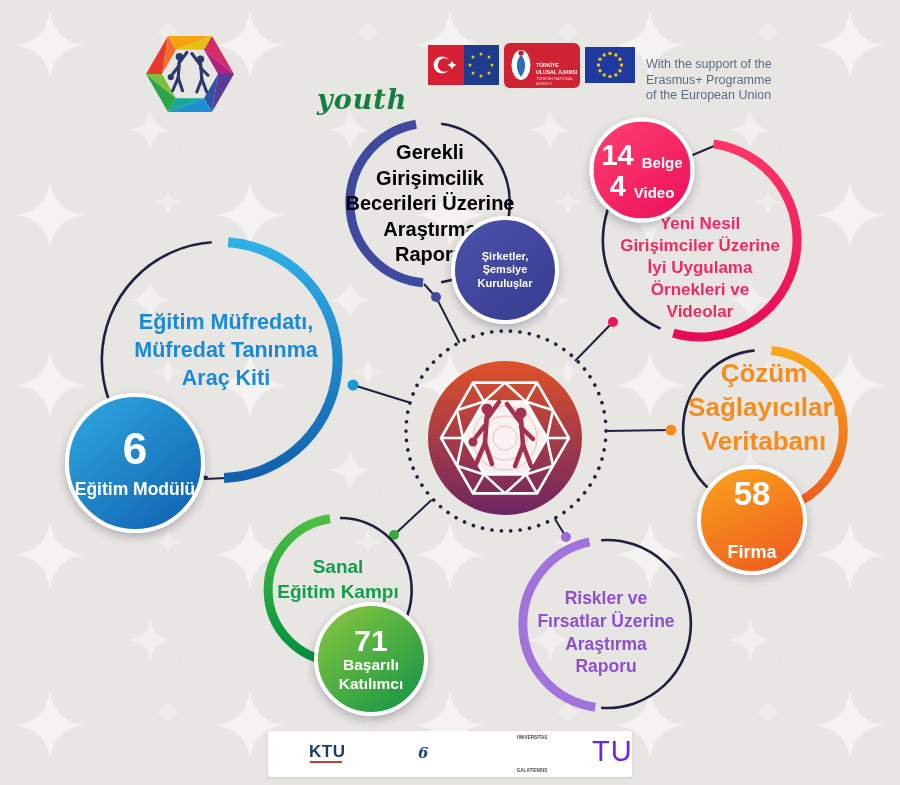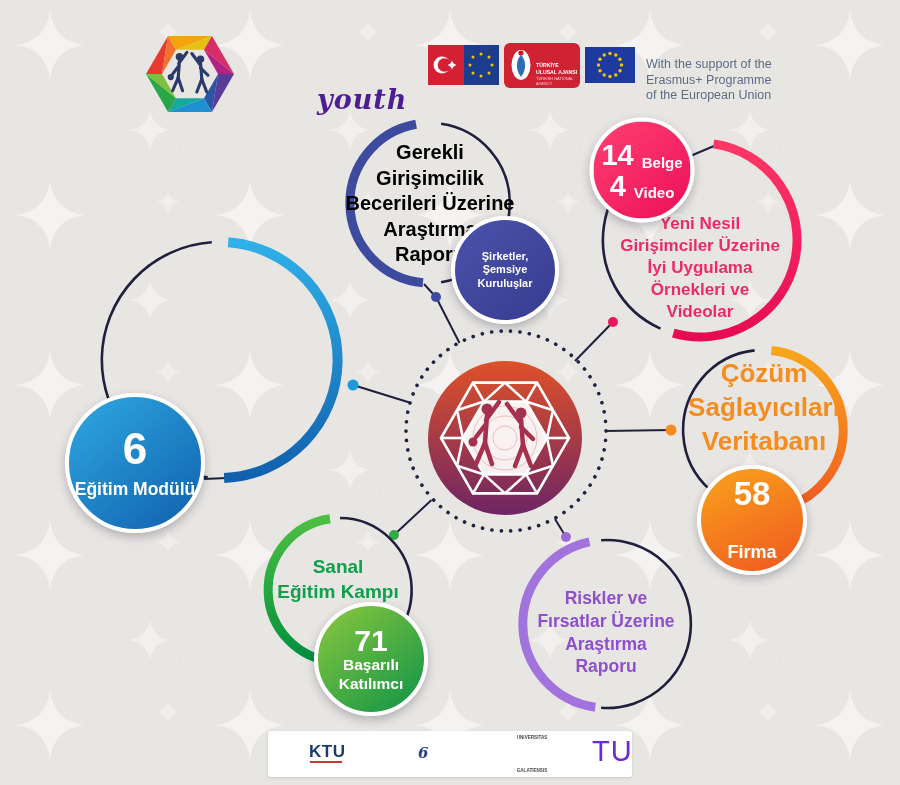--- a/index.html
+++ b/index.html
@@ -3,21 +3,21 @@
 <meta charset="utf-8">
 <style>
   html,body{margin:0;padding:0;background:#e8e6e3;}
   .stage{position:relative;width:900px;height:785px;overflow:hidden;background:#e8e6e3;
          font-family:"Liberation Sans","DejaVu Sans",sans-serif;}
   svg.layer{position:absolute;left:0;top:0;}
   
   .brand-word{position:absolute;left:234px;top:38px;font-size:56px;font-weight:bold;
               letter-spacing:-3px;color:#20304f;}
   .brand-sub{position:absolute;left:317px;top:84px;font-size:27px;font-weight:bold;font-style:italic;
-             font-family:"DejaVu Serif","Liberation Serif",serif;color:#4c1d95;letter-spacing:1px;}
+             font-family:"DejaVu Serif","Liberation Serif",serif;color:#15803d;letter-spacing:1px;}
   .support{position:absolute;left:646px;top:57px;font-size:12.5px;line-height:1.25;color:#5b6d85;}
   .agency-text{position:absolute;left:536px;top:62px;width:44px;color:#fff;line-height:1.3;}
   .agency-text .l1{font-size:5.2px;font-weight:bold;display:block;}
   .agency-text .l2{font-size:3.9px;display:block;color:#f3c9cd;}
   
   .ring-title{position:absolute;transform:translate(-50%,-50%);text-align:center;font-weight:bold;
               white-space:pre-line;}
   .t-research  {left:430px;top:204px;font-size:20px;line-height:1.28;color:#000000;width:210px;}
   .t-practices {left:700px;top:268px;font-size:17px;  line-height:1.3; color:#ee2a66;width:230px;}
   .t-curriculum{left:226px;top:351px;font-size:21.5px;line-height:1.3; color:#1b8ad6;width:260px;}
@@ -298,20 +298,23 @@
   <div class="ring-title t-research">Gerekli
 Girişimcilik
 Becerileri Üzerine
 Araştırma
 Raporu</div>
   <div class="ring-title t-practices">Yeni Nesil
 Girişimciler Üzerine
 İyi Uygulama
 Örnekleri ve
 Videolar</div>
+  <div class="ring-title t-curriculum">Eğitim Müfredatı,
+Müfredat Tanınma
+Araç Kiti</div>
   <div class="ring-title t-database">Çözüm
 Sağlayıcıları
 Veritabanı</div>
   <div class="ring-title t-camp">Sanal
 Eğitim Kampı</div>
   <div class="ring-title t-risks">Riskler ve
 Fırsatlar Üzerine
 Araştırma
 Raporu</div>
 

